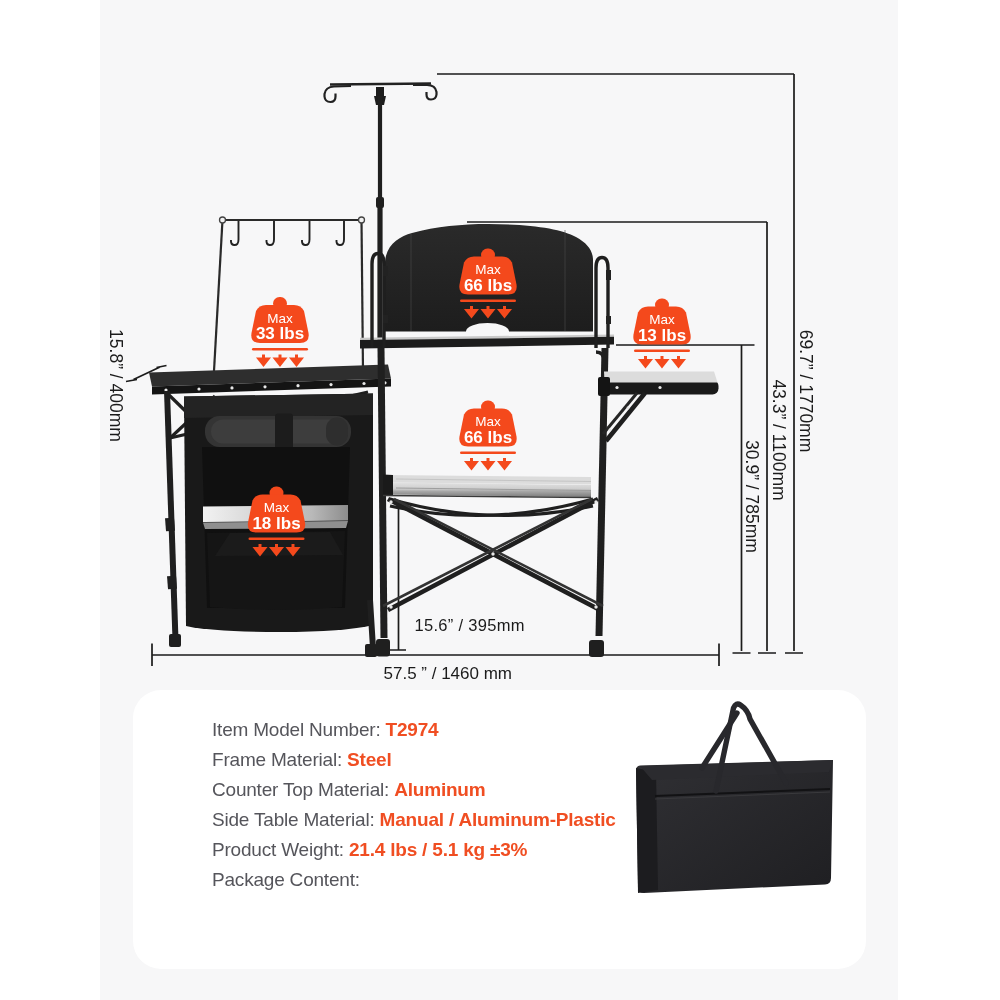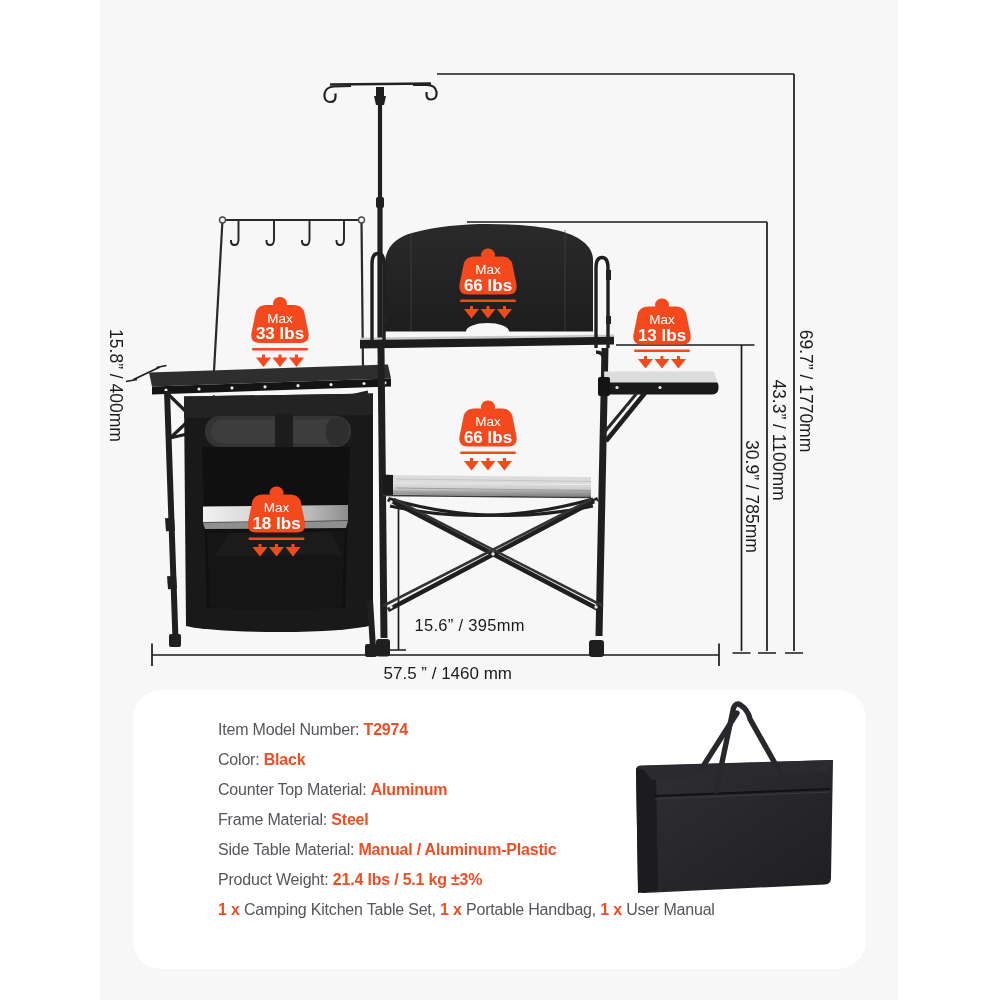--- a/index.html
+++ b/index.html
@@ -1,20 +1,20 @@
 <!DOCTYPE html>
 <html><head>
 <meta charset="utf-8">
 <style>
   *{-webkit-font-smoothing:antialiased;}
   html,body{margin:0;padding:0;width:1000px;height:1000px;background:#ffffff;font-family:"Liberation Sans",sans-serif;}
   #photo{position:absolute;left:100px;top:0;width:798px;height:1000px;background:#f7f7f8;}
   #card{position:absolute;left:133px;top:690px;width:733px;height:279px;background:#ffffff;border-radius:28px;}
   svg{position:absolute;left:0;top:0;}
-  #spec{position:absolute;left:218px;top:715px;font-size:16px;letter-spacing:-0.2px;line-height:30px;color:#55555b;white-space:nowrap;}
+  #spec{position:absolute;left:212px;top:715px;font-size:19px;letter-spacing:-0.2px;line-height:30px;color:#55555b;white-space:nowrap;}
   #spec b{color:#f04e22;font-weight:bold;}
 </style>
 </head>
 <body>
 <div id="photo"></div>
 <div id="card"></div>
 <svg width="1000" height="1000" viewBox="0 0 1000 1000">
   <defs>
     <linearGradient id="wsg" x1="0" y1="0" x2="0" y2="1">
       <stop offset="0" stop-color="#2a2a2a"></stop>
@@ -272,19 +272,18 @@
     <line x1="655" y1="796" x2="830" y2="789" stroke="#121214" stroke-width="2"></line>
     <line x1="655" y1="799" x2="830" y2="792" stroke="#3a3a3d" stroke-width="1"></line>
     <g stroke="#28282c" stroke-width="5.4" fill="none" stroke-linecap="round">
       <path d="M716,791 L733.5,708 Q736,702 740.5,705 Q748,710 750,719 L786,783"></path>
       <path d="M737,713 L702,768"></path>
     </g>
   </g>
 </svg>
 <div id="spec">
   <div>Item Model Number: <b>T2974</b></div>
-  <div>Color: <b>Black</b></div>
+  <div>Frame Material: <b>Steel</b></div>
   <div>Counter Top Material: <b>Aluminum</b></div>
-  <div>Frame Material: <b>Steel</b></div>
   <div>Side Table Material: <b>Manual / Aluminum-Plastic</b></div>
   <div>Product Weight: <b>21.4 lbs / 5.1 kg ±3%</b></div>
-  <div><b>1 x</b> Camping Kitchen Table Set, <b>1 x</b> Portable Handbag, <b>1 x</b> User Manual</div>
+  <div>Package Content:</div>
 </div>
 
 </body></html>

